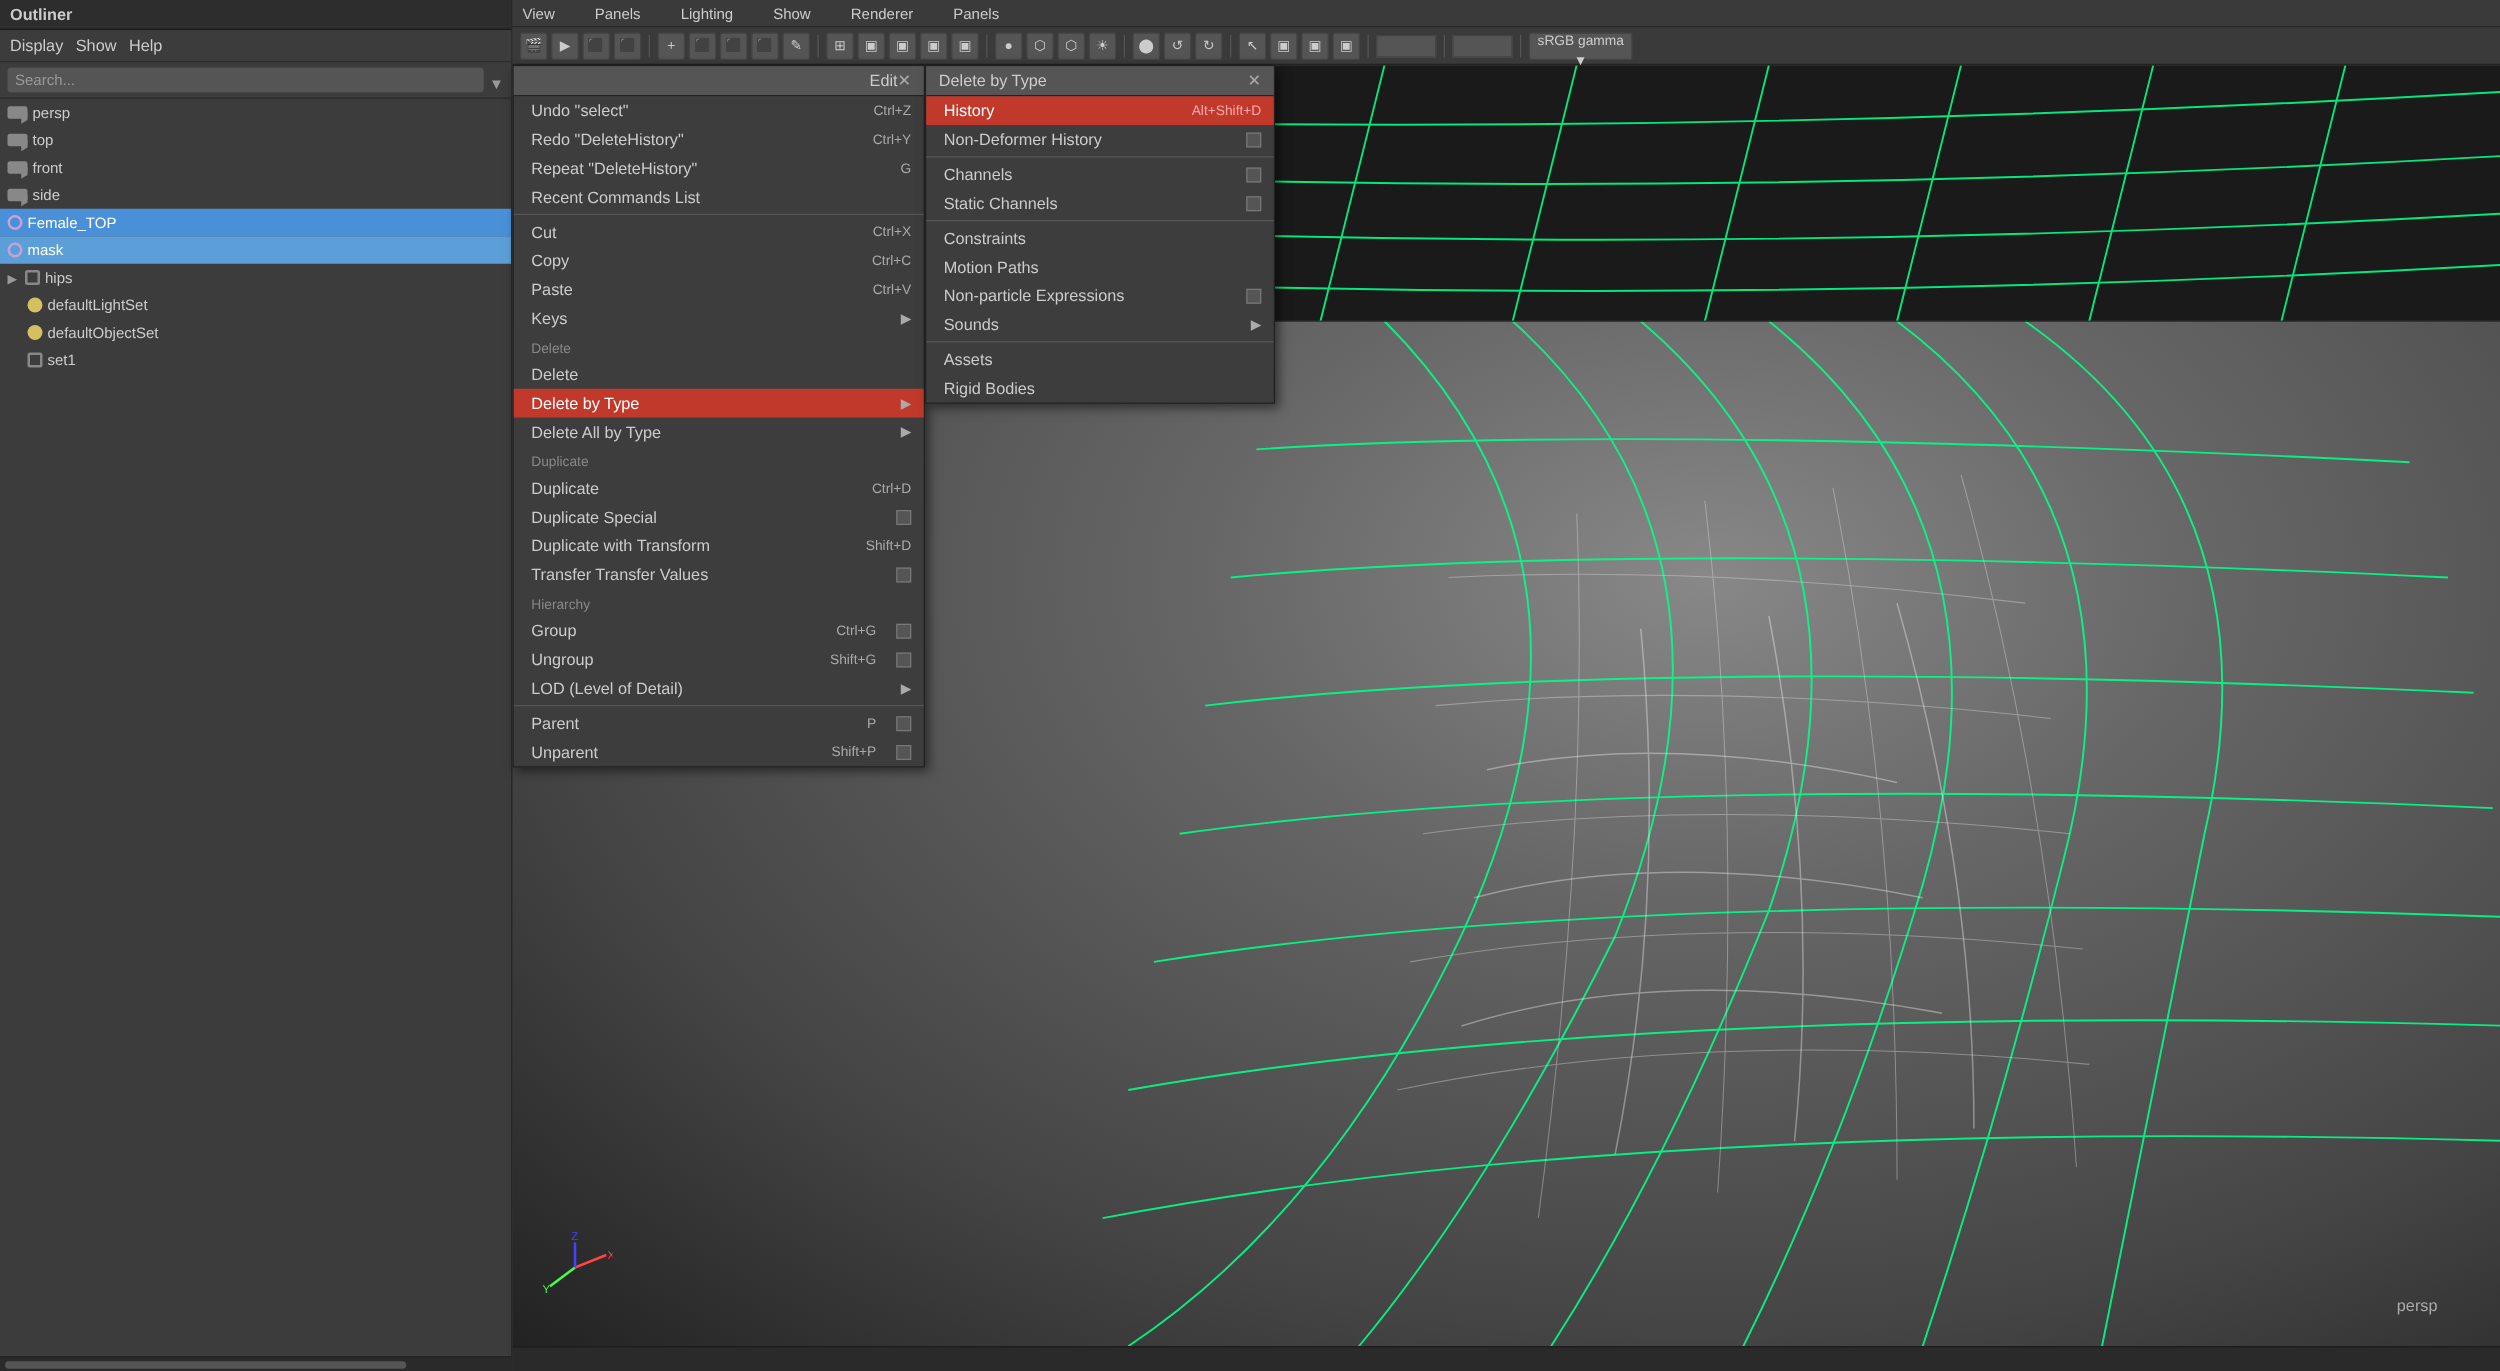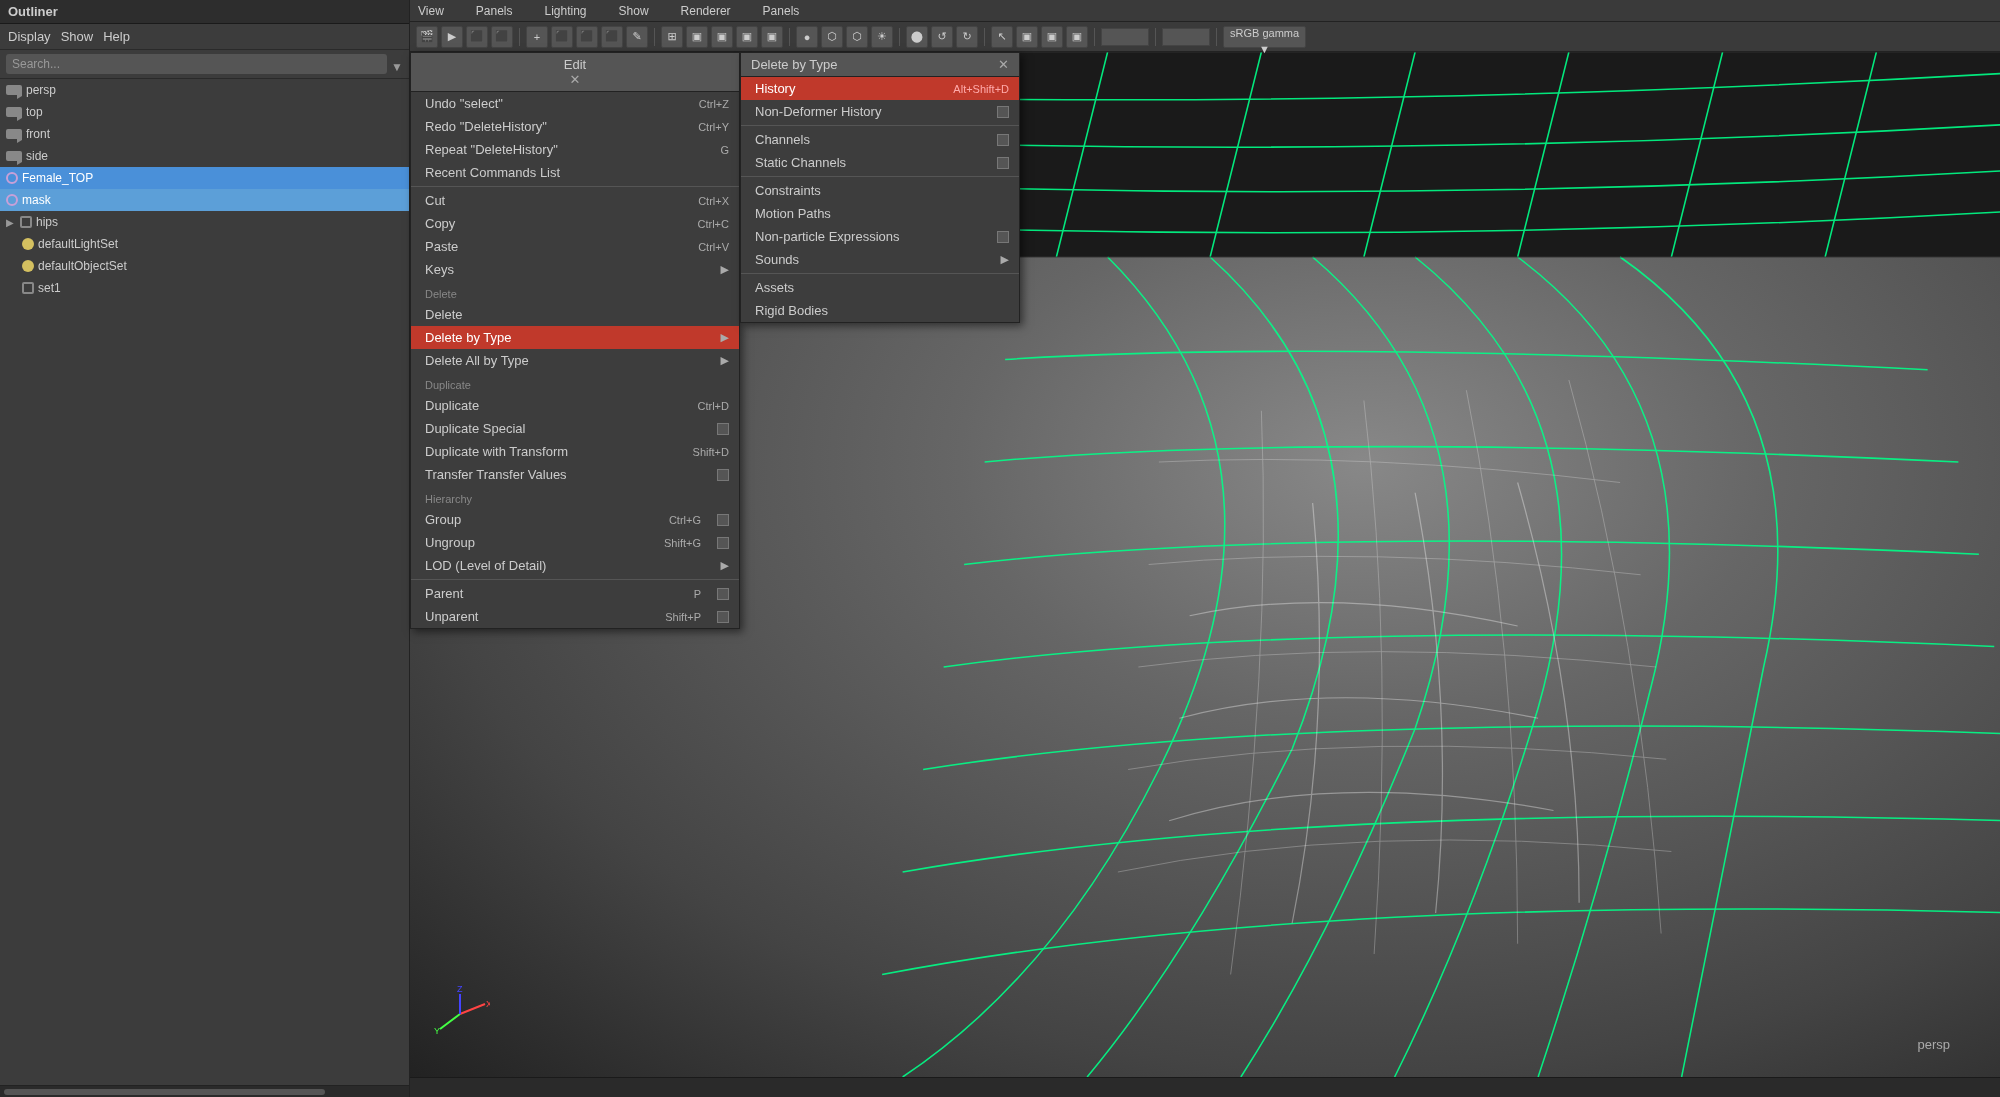--- a/index.html
+++ b/index.html
@@ -228,24 +228,23 @@
       width: 330px;
       background: #3d3d3d;
       border: 1px solid #222;
       box-shadow: 3px 3px 8px rgba(0,0,0,0.5);
       z-index: 100;
     }
     #edit-menu-title {
       background: #555;
       padding: 4px 10px;
       display: flex;
-      justify-content: flex-start;
+      justify-content: flex-end;
       align-items: center;
       border-bottom: 1px solid #222;
-      flex-direction: column;
     }
     #edit-menu-title span { color: #ccc; font-size: 13px; }
     .menu-item {
       display: flex;
       align-items: center;
       justify-content: space-between;
       padding: 4px 10px 4px 14px;
       cursor: pointer;
       min-height: 22px;
     }

